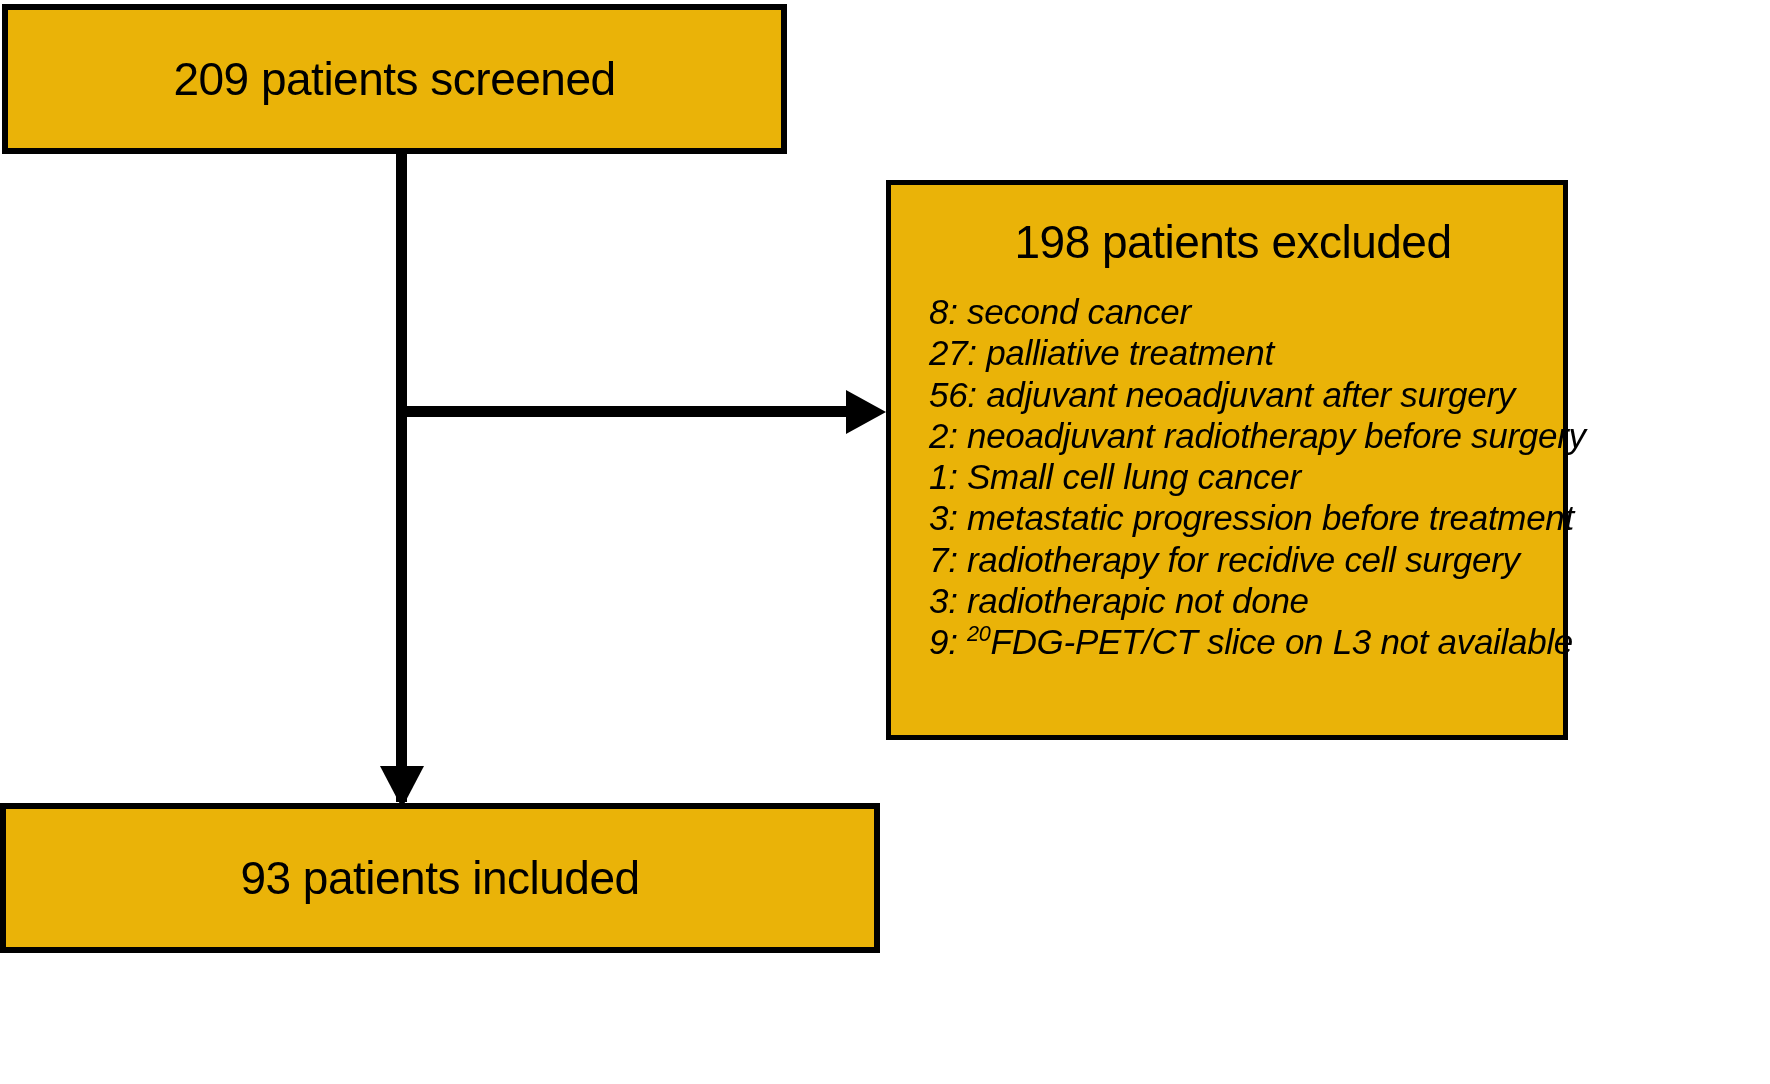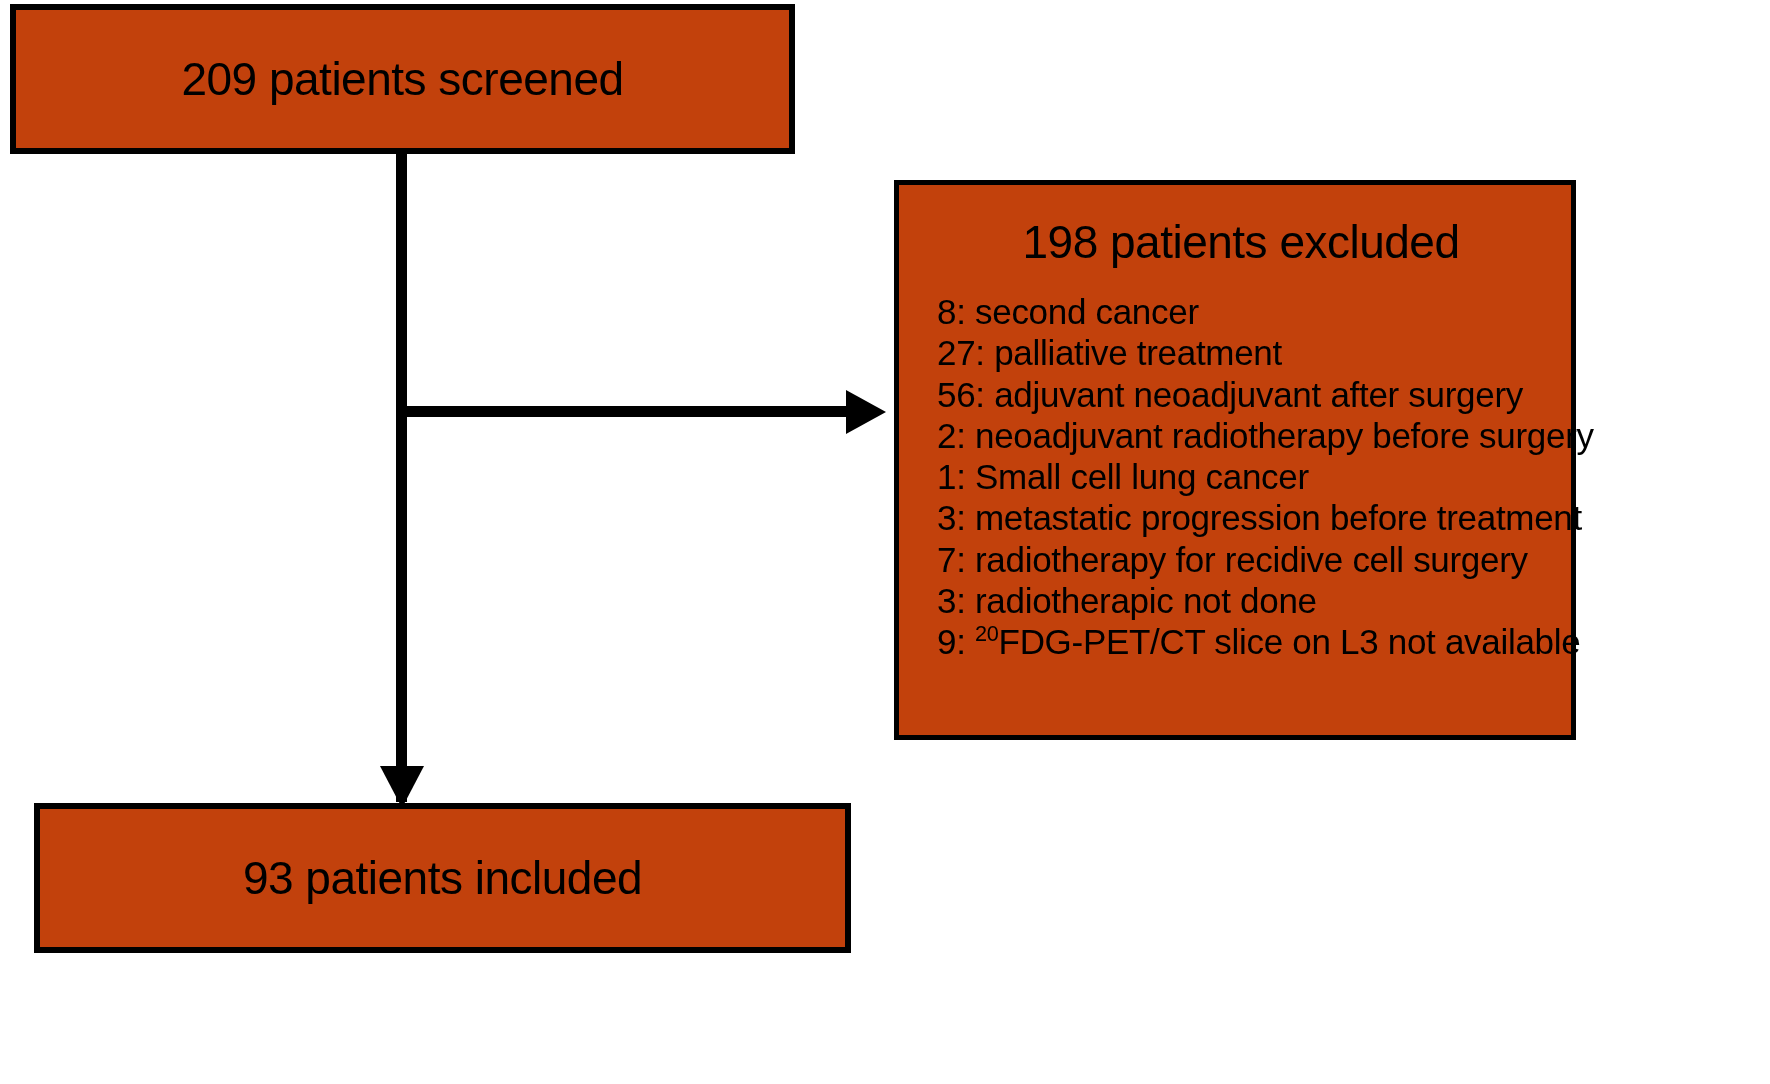--- a/index.html
+++ b/index.html
@@ -16,35 +16,34 @@
     width: 1770px;
     height: 1084px;
     background: #ffffff;
     overflow: hidden;
   }
 
   
   .flow-box {
     position: absolute;
     box-sizing: border-box;
-    background: #c2410c;
+    background: #eab308;
     border: 6px solid #000000;
-    margin-left: 8px;
   }
 
   #box-screened {
     left: 2px;
     top: 4px;
     width: 785px;
     height: 150px;
   }
   #box-included {
-    left: 26px;
+    left: 0;
     top: 803px;
-    width: 817px;
+    width: 880px;
     height: 150px;
   }
   #box-excluded {
     left: 886px;
     top: 180px;
     width: 682px;
     height: 560px;
     border-width: 5px;
   }
 
@@ -76,20 +75,21 @@
     font-size: 46px;
     letter-spacing: -0.5px;
     margin: 0 0 22px 0;
     padding-right: 8px;
     white-space: nowrap;
   }
   #excluded-list {
     list-style: none;
     margin: 0;
     padding: 0;
+    font-style: italic;
   }
   #excluded-list li {
     font-size: 35px;
     line-height: 1.18;
     white-space: nowrap;
     letter-spacing: -0.3px;
   }
   #excluded-list li sup {
     font-size: 0.62em;
     vertical-align: super;

